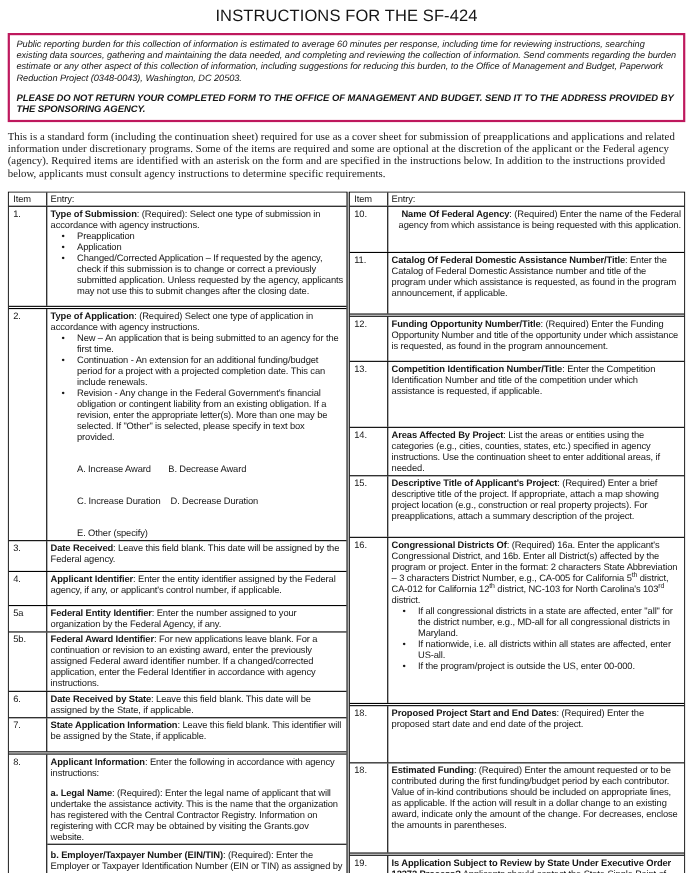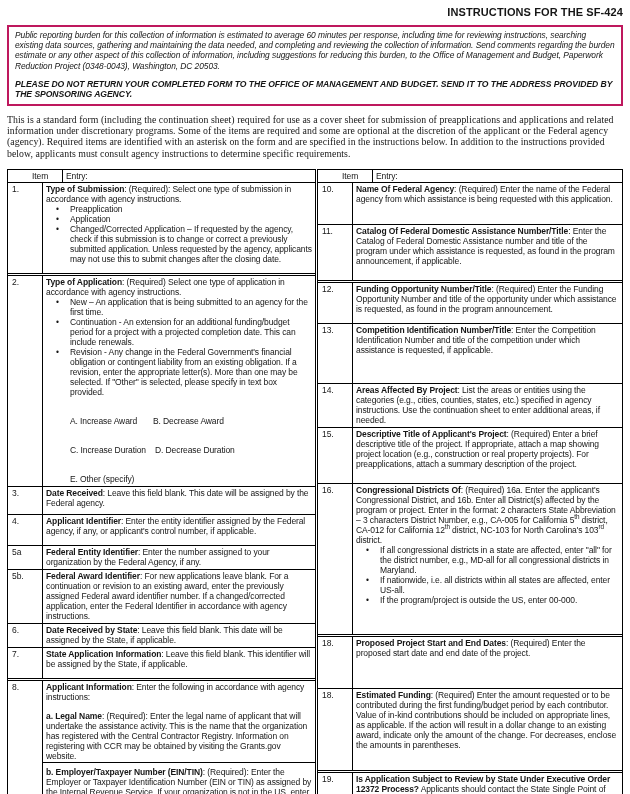--- a/index.html
+++ b/index.html
@@ -2,21 +2,21 @@
 <html><head>
 <meta charset="utf-8">
 <style>
   html,body{margin:0;padding:0;}
   body{
     width:630px;height:794px;overflow:hidden;background:#ffffff;color:#161616;
     font-family:"Liberation Sans",sans-serif;
   }
   .page{padding:4px 7px 0 7px;}
   .title{
-    text-align:right;font-weight:bold;font-size:11px;margin:2px 0 7px 0;
+    text-align:center;font-weight:normal;font-size:15px;margin:2px 0 7px 0;
     letter-spacing:0.1px;
   }
   .notice-box{
     border:2px solid #be185d;padding:3px 6px 4px 6px;
     font-size:8.4px;line-height:10.2px;letter-spacing:-0.05px;font-style:italic;
   }
   .notice-box .warn{
     font-weight:bold;margin-top:8px;font-size:8.6px;line-height:10.4px;
   }
   .intro{
@@ -24,21 +24,21 @@
     font-size:9.8px;line-height:11.3px;margin:8px 0 10px 0;letter-spacing:0.05px;
   }
   .tables{display:flex;align-items:flex-start;height:636px;overflow:hidden;}
   .itable{
     border:1px solid #000;font-size:8.5px;line-height:10px;letter-spacing:-0.1px;
     background:#fff;box-sizing:border-box;
   }
   .itable.left{width:309px;}
   .itable.right{width:306px;margin-left:1px;}
   .irow{display:flex;border-top:1px solid #000;}
-  .irow.header{border-top:none;margin-left:20px;}
+  .irow.header{border-top:none;}
   .irow.dbl{border-top:3px double #000;}
   .icell-item{
     flex:0 0 28px;width:28px;border-right:1px solid #000;
     padding:1px 2px 1px 4px;box-sizing:content-box;
   }
   .icell-entry{flex:1;padding:1px 0 2px 0;min-width:0;}
   .irow.header .icell-entry{padding:1px 3px;}
   .para{padding:0 3px;}
   .para.sub + .para.sub{border-top:1px solid #000;padding-top:4px;margin-top:1px;}
   .bullet{display:flex;padding:0 3px 0 13px;}
@@ -156,21 +156,21 @@
           </div>
         </div>
       </div>
     <div class="itable right">
       <div class="irow header">
         <div class="icell-item">Item</div>
         <div class="icell-entry">Entry:</div>
       </div>
     <div class="irow">
           <div class="icell-item">10.</div>
-          <div class="icell-entry" style="min-height: 38px;">
+          <div class="icell-entry" style="min-height: 38px; text-align: right;">
             <div class="para"><b>Name Of Federal Agency</b>: (Required) Enter the name of the Federal agency from which assistance is being requested with this application.</div>
           </div>
         </div>
         <div class="irow">
           <div class="icell-item">11.</div>
           <div class="icell-entry" style="min-height: 52px;">
             <div class="para"><b>Catalog Of Federal Domestic Assistance Number/Title</b>: Enter the Catalog of Federal Domestic Assistance number and title of the program under which assistance is requested, as found in the program announcement, if applicable.</div>
           </div>
         </div>
         <div class="irow dbl">

